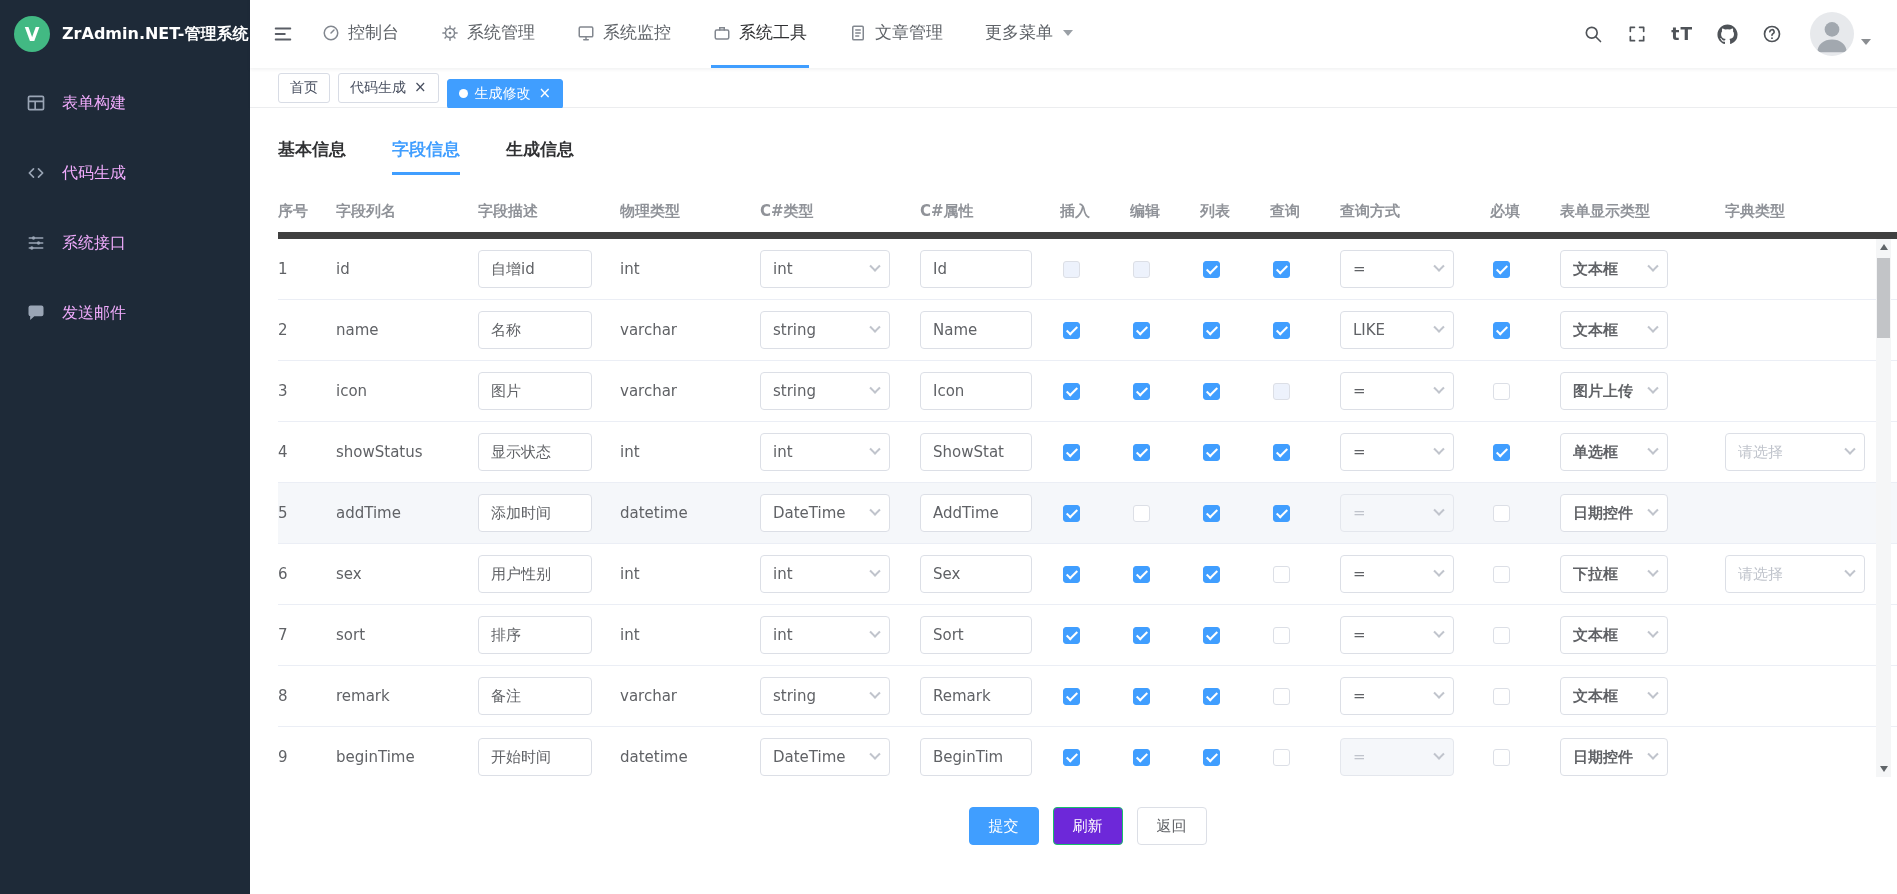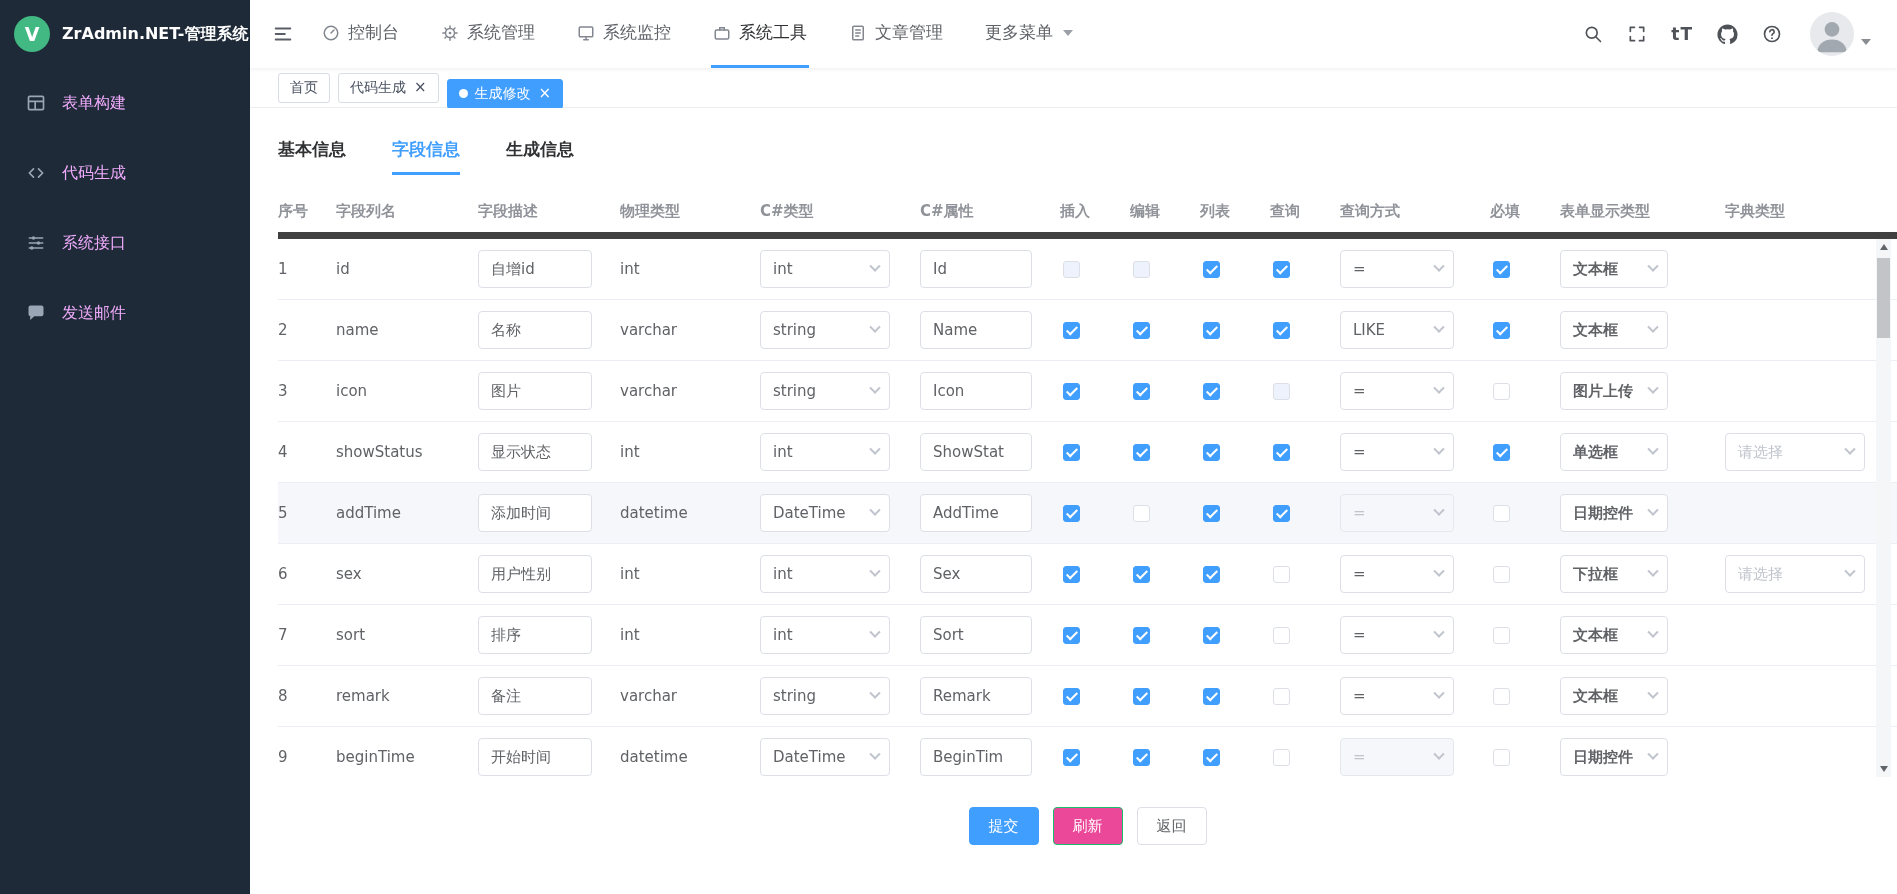--- a/index.html
+++ b/index.html
@@ -100,21 +100,21 @@
   .sb-tri-down { width: 0; height: 0; border-left: 4px solid transparent; border-right: 4px solid transparent;
                  border-top: 6px solid #606569; }
   .sb-track { flex: 1; position: relative; }
   .sb-thumb { position: absolute; left: 1px; top: 3px; width: 13px; height: 80px; background: #c2c4c7; cursor: pointer; }
 
   
   .footer-actions { display: flex; justify-content: center; gap: 14px; margin-top: 30px; }
   .btn { height: 38px; padding: 0 19px; border-radius: 4px; font-size: 15px; font-family: inherit;
          border: 1px solid transparent; cursor: pointer; }
   .btn.primary { background: #409eff; border-color: #409eff; color: #fff; }
-  .btn.success { background: #ec4899; border-color: #19be6b; color: #fff; }
+  .btn.success { background: #6d28d9; border-color: #19be6b; color: #fff; }
   .btn.plain { background: #fff; border-color: #dcdfe6; color: #606266; }
 </style>
 </head>
 <body>
 
 <div class="app">
 
   <aside class="sidebar">
     <div class="logo">
       <span class="logo-circle">

